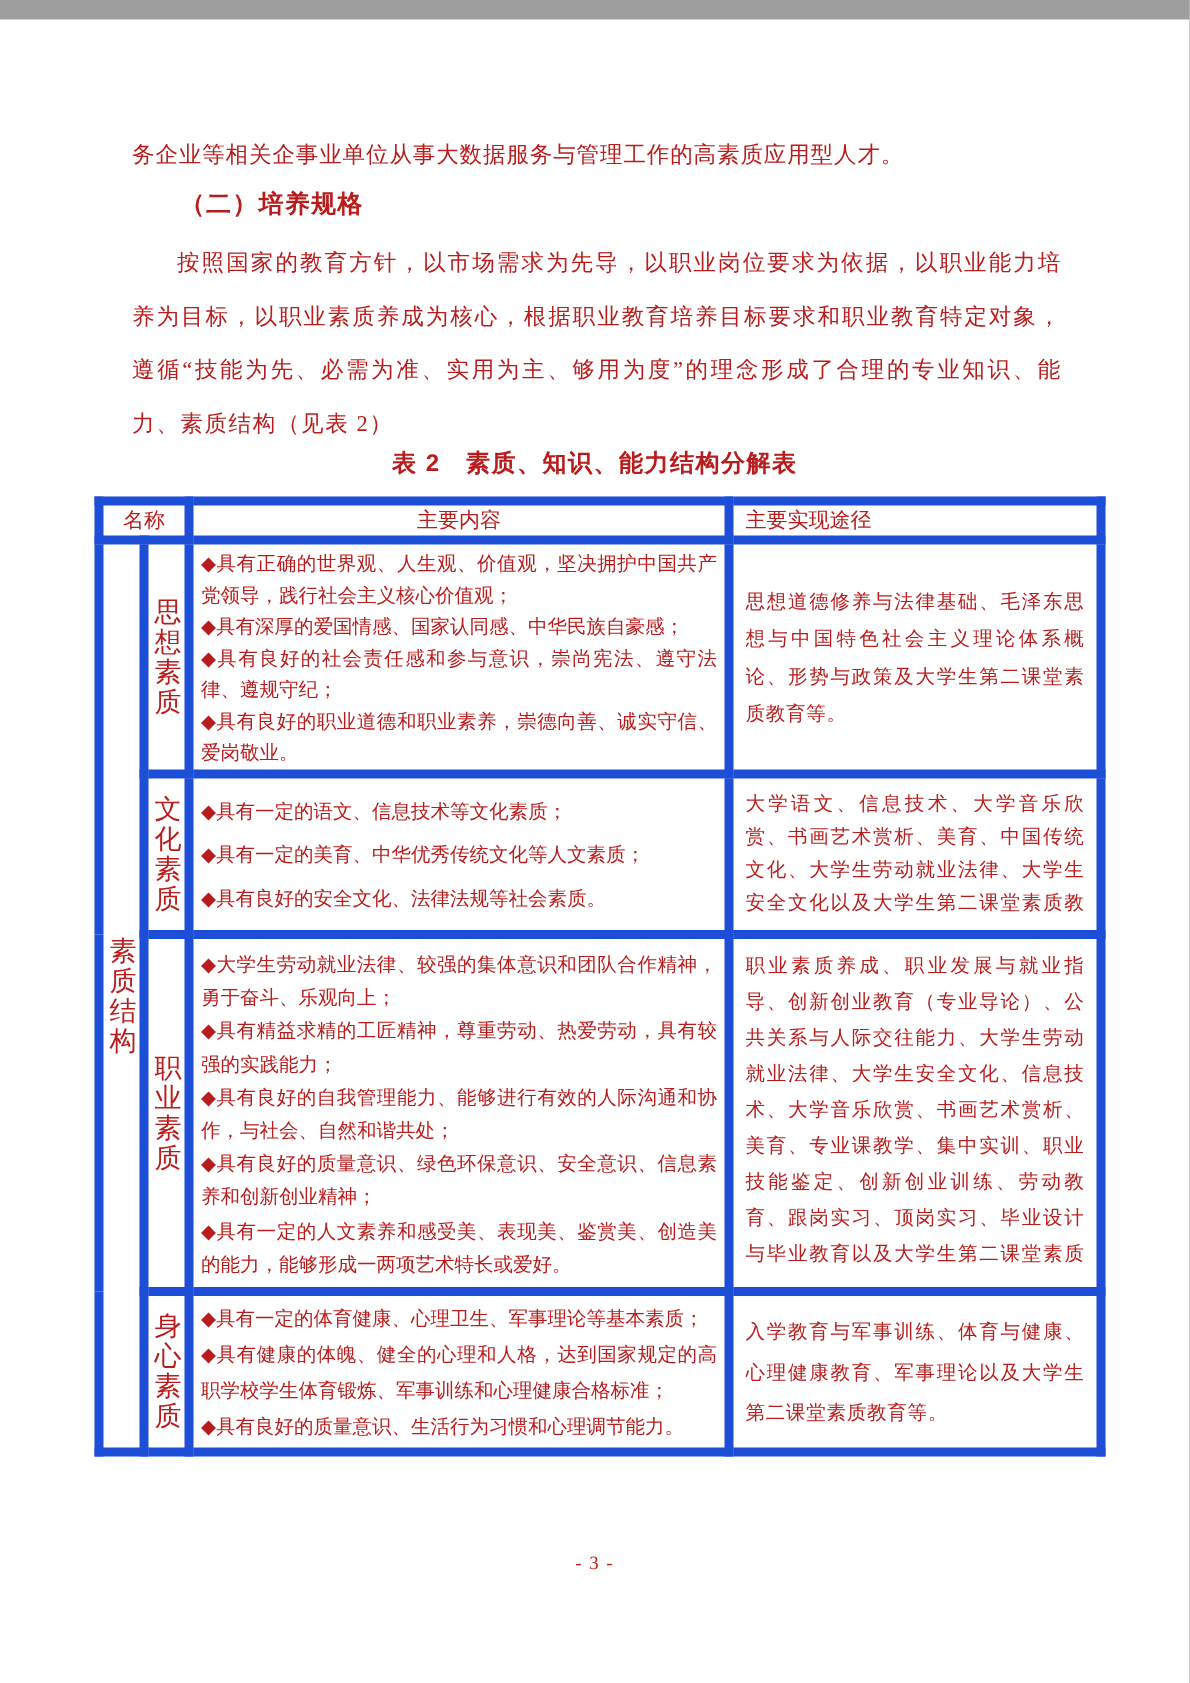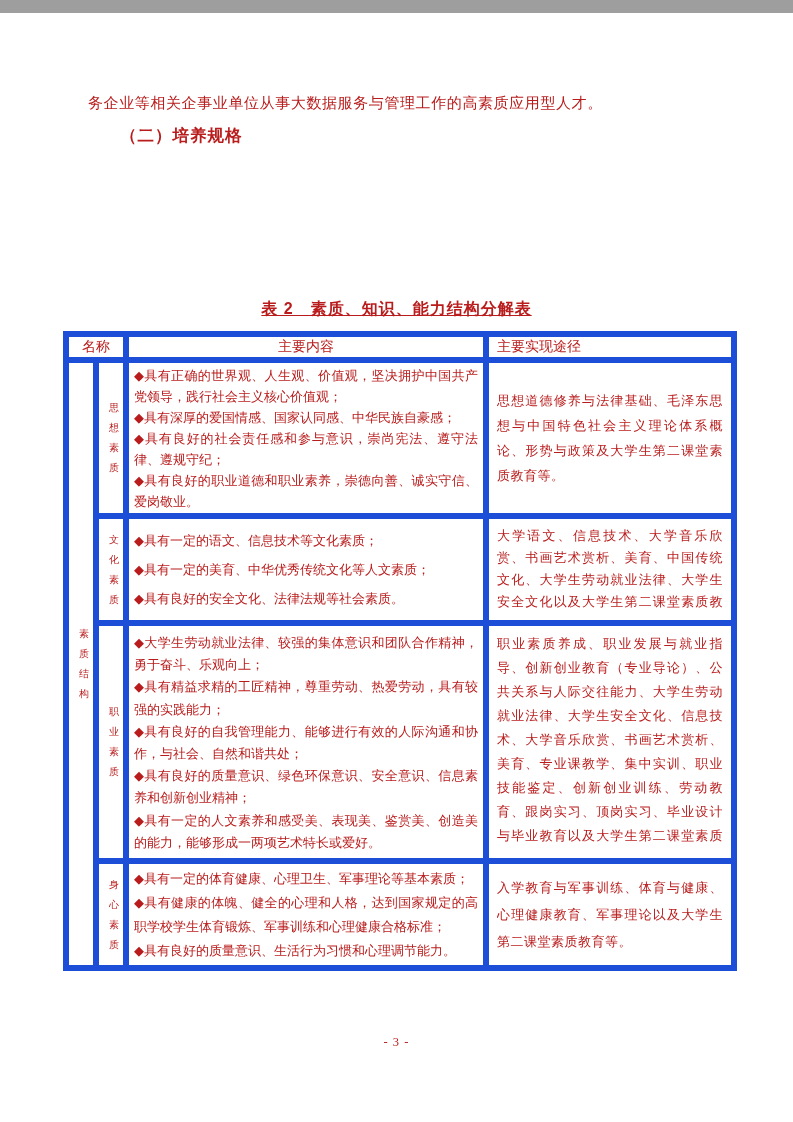--- a/index.html
+++ b/index.html
@@ -38,21 +38,20 @@
     text-align: justify;
   }
   .table-title {
     position: absolute;
     top: 286px; left: 0; width: 793px;
     text-align: center;
     font-family: "Liberation Sans", "DejaVu Sans", sans-serif;
     font-weight: bold;
     font-size: 16px;
     letter-spacing: 1px;
-    text-decoration: underline;
   }
   table.t {
     position: absolute;
     top: 318px; left: 63px;
     width: 668px;
     border-collapse: collapse;
     table-layout: fixed;
   }
   table.t td {
     border: 6px solid #1d4ed8;
@@ -67,21 +66,21 @@
   td.hc-center { text-align: center; }
   td.hc-left { text-align: left; padding-left: 8px !important; }
   tr.r1 { height: 150px; }
   tr.r2 { height: 93px; }
   tr.r3 { height: 225px; }
   tr.r4 { height: 107px; }
   td.vcell { text-align: center; padding: 0; }
   .vtext {
     display: inline-block;
     width: 16px;
-    font-size: 10px;
+    font-size: 18px;
     line-height: 20px;
     word-break: break-all;
     text-align: right;
   }
   td.content {
     padding: 2px 5px;
     font-size: 13px;
     line-height: 21px;
     text-align: justify;
   }
@@ -113,20 +112,21 @@
 </style>
 </head>
 <body>
 
 <div class="page">
 
   <p class="intro">务企业等相关企事业单位从事大数据服务与管理工作的高素质应用型人才。</p>
 
   <h3 class="heading">（二）培养规格</h3>
 
+  <p class="para">按照国家的教育方针，以市场需求为先导，以职业岗位要求为依据，以职业能力培养为目标，以职业素质养成为核心，根据职业教育培养目标要求和职业教育特定对象，遵循“技能为先、必需为准、实用为主、够用为度”的理念形成了合理的专业知识、能力、素质结构（见表 2）</p>
 
   <div class="table-title">表 2　素质、知识、能力结构分解表</div>
 
   <table class="t">
     <colgroup>
         <col class="c1">
         <col class="c2">
         <col class="c3">
         <col class="c4">
       </colgroup>

